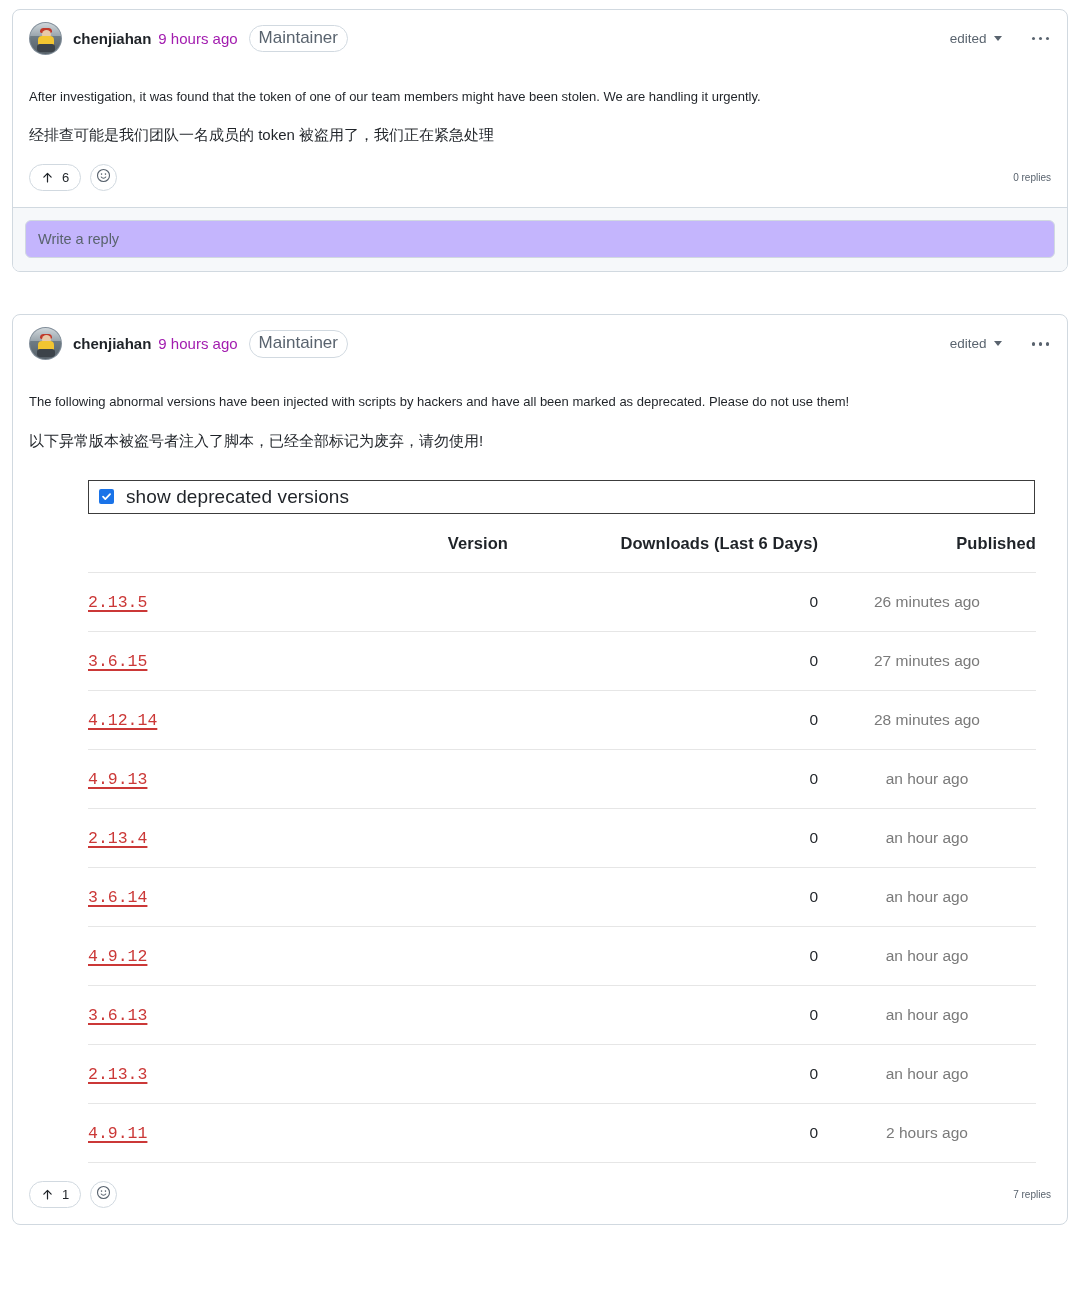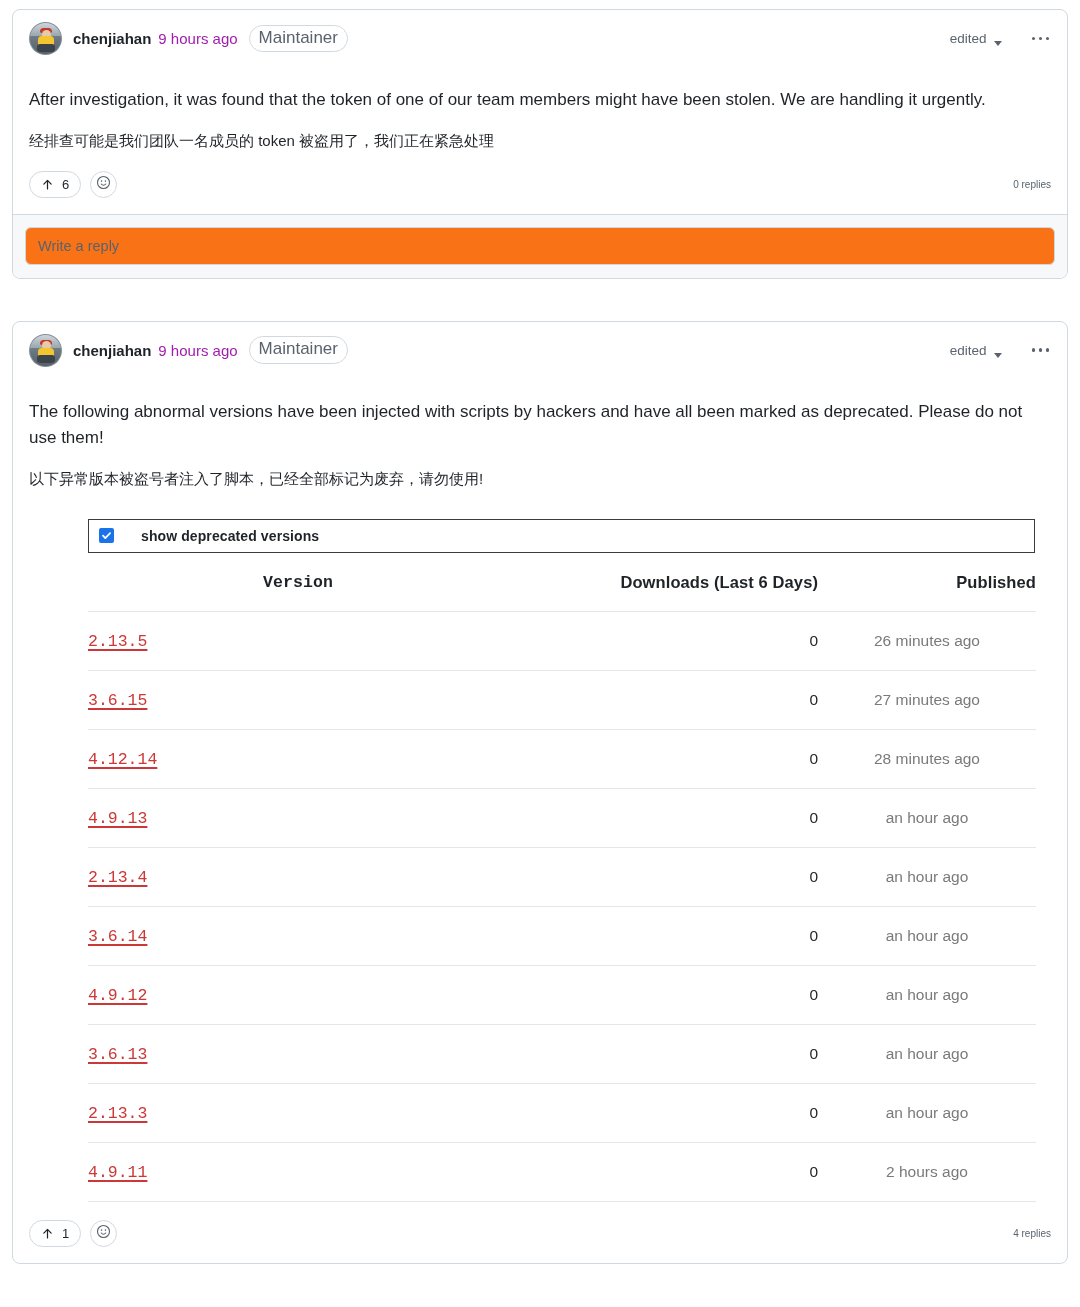--- a/index.html
+++ b/index.html
@@ -94,21 +94,21 @@
     line-height: 1.2;
     white-space: nowrap;
   }
   .header-right {
     margin-left: auto;
     display: flex;
     align-items: center;
   }
   .edited-btn {
     display: flex;
-    align-items: flex-end;
+    align-items: center;
     gap: 7px;
     font-size: 13.5px;
     color: #59636e;
     cursor: pointer;
   }
   .caret {
     width: 0; height: 0;
     border-left: 4.5px solid transparent;
     border-right: 4.5px solid transparent;
     border-top: 5px solid #59636e;
@@ -123,21 +123,21 @@
   }
   .kebab i {
     display: block;
     width: 3.5px; height: 3.5px;
     border-radius: 50%;
     background: #59636e;
   }
 
   
   .para {
-    font-size: 17px;
+    font-size: 13px;
     line-height: 1.55;
     color: #1f2328;
     margin: 16px 0 0 0;
   }
   .para.cjk {
     font-size: 15px;
   }
   .para.first-para { margin-top: 18px; }
 
   
@@ -183,21 +183,21 @@
   .reply-region {
     background: #f6f8fa;
     border-top: 1px solid #d1d9e0;
     padding: 12px 12px 13px 12px;
   }
   .reply-input {
     width: 100%;
     height: 38px;
     border: 1px solid #d1d9e0;
     border-radius: 6px;
-    background: #f97316;
+    background: #c4b5fd;
     font-family: "Liberation Sans", sans-serif;
     font-size: 14.5px;
     color: #1f2328;
     padding: 0 12px;
     outline: none;
   }
   .reply-input::placeholder { color: #59636e; }
 
   
   .versions-wrap {
@@ -216,41 +216,40 @@
     border-radius: 2px;
     background: #1a73e8;
     display: inline-flex;
     align-items: center;
     justify-content: center;
     flex: 0 0 auto;
     cursor: pointer;
   }
   .chk svg { display: block; }
   .deprecated-label {
-    margin-left: 27px;
-    font-size: 14px;
+    margin-left: 12px;
+    font-size: 19px;
     color: #1f2328;
     letter-spacing: .1px;
-    font-weight: bold;
   }
 
   .vtable {
     width: 948px;
     border-collapse: collapse;
     margin-top: 20px;
     table-layout: fixed;
   }
   .vtable th {
     font-size: 16.5px;
     font-weight: 700;
     color: #1f2328;
     padding: 0 0 19px 0;
     letter-spacing: .1px;
   }
-  .vtable th.c-version { text-align: center; width: 420px; font-family: Liberation Mono, monospace; }
+  .vtable th.c-version { text-align: right; width: 420px; }
   .vtable th.c-downloads { text-align: right; width: 310px; }
   .vtable th.c-published { text-align: right; width: 218px; }
 
   .vtable td {
     border-top: 1px solid #e6e6e6;
     padding: 20px 0 19px 0;
     vertical-align: middle;
   }
   .vtable td.c-version { text-align: left; }
   .vtable td.c-downloads { text-align: right; }
@@ -468,15 +467,15 @@
     <div class="emoji-btn">
       <span>
         <svg width="15" height="15" viewBox="0 0 16 16" fill="none" aria-hidden="true">
           <circle cx="8" cy="8" r="6.4" stroke="#59636e" stroke-width="1.2"></circle>
           <circle cx="5.9" cy="6.5" r=".85" fill="#59636e"></circle>
           <circle cx="10.1" cy="6.5" r=".85" fill="#59636e"></circle>
           <path d="M5.6 9.6c.6.85 1.4 1.25 2.4 1.25s1.8-.4 2.4-1.25" stroke="#59636e" stroke-width="1.15" stroke-linecap="round"></path>
         </svg>
       </span>
     </div>
-    <span class="replies-count">4 replies</span>
+    <span class="replies-count">7 replies</span>
   </div>
 </div>
 
 </body></html>

